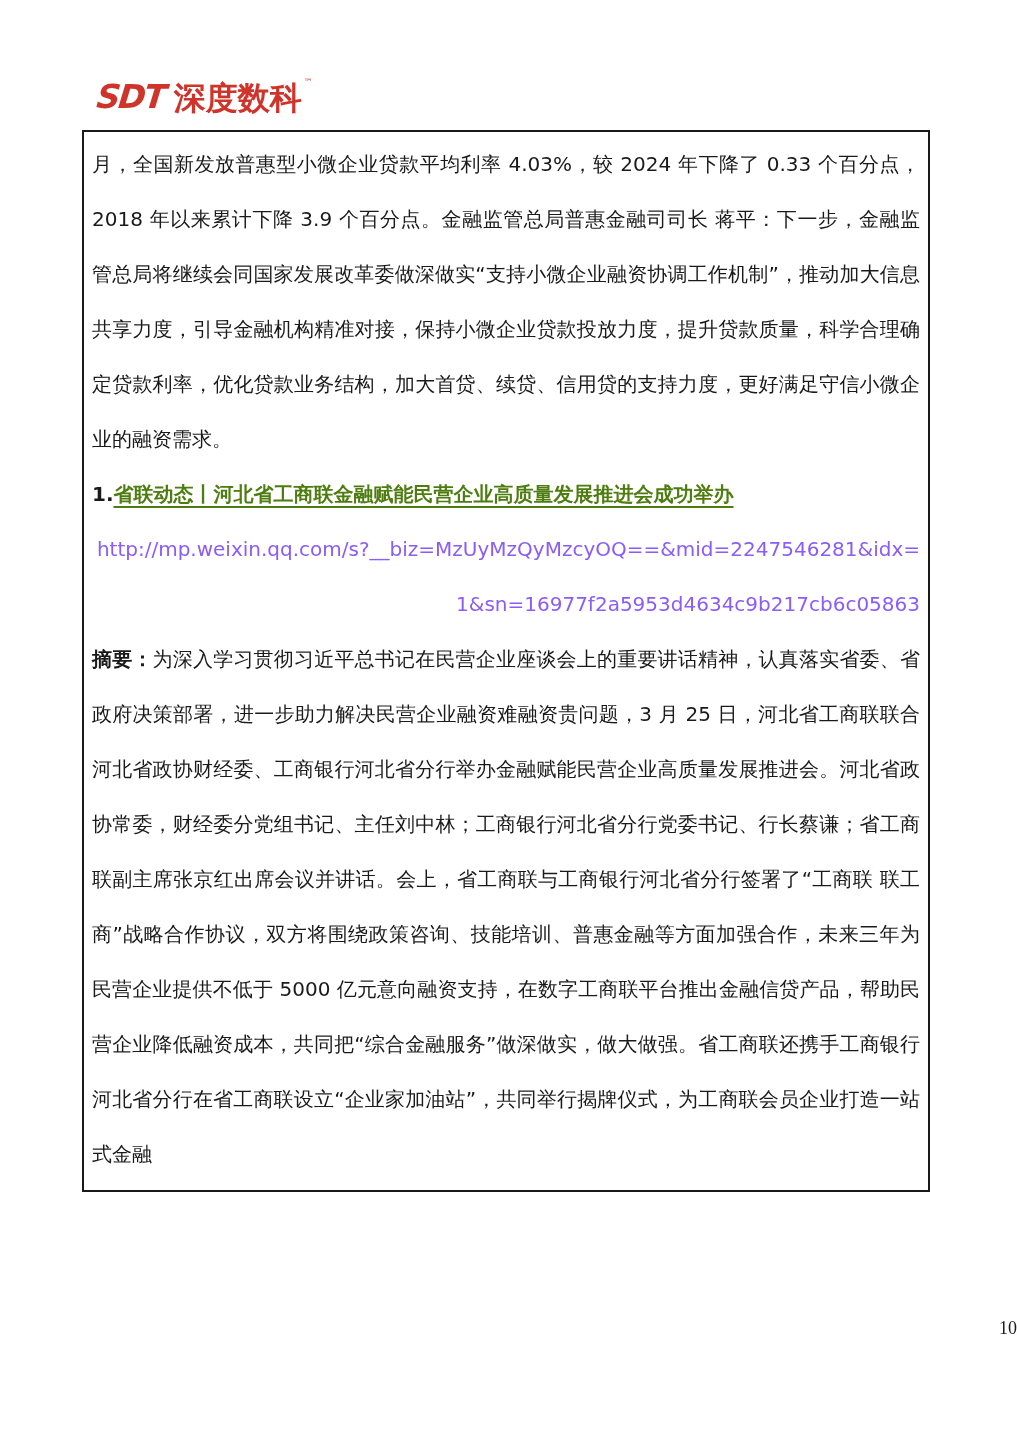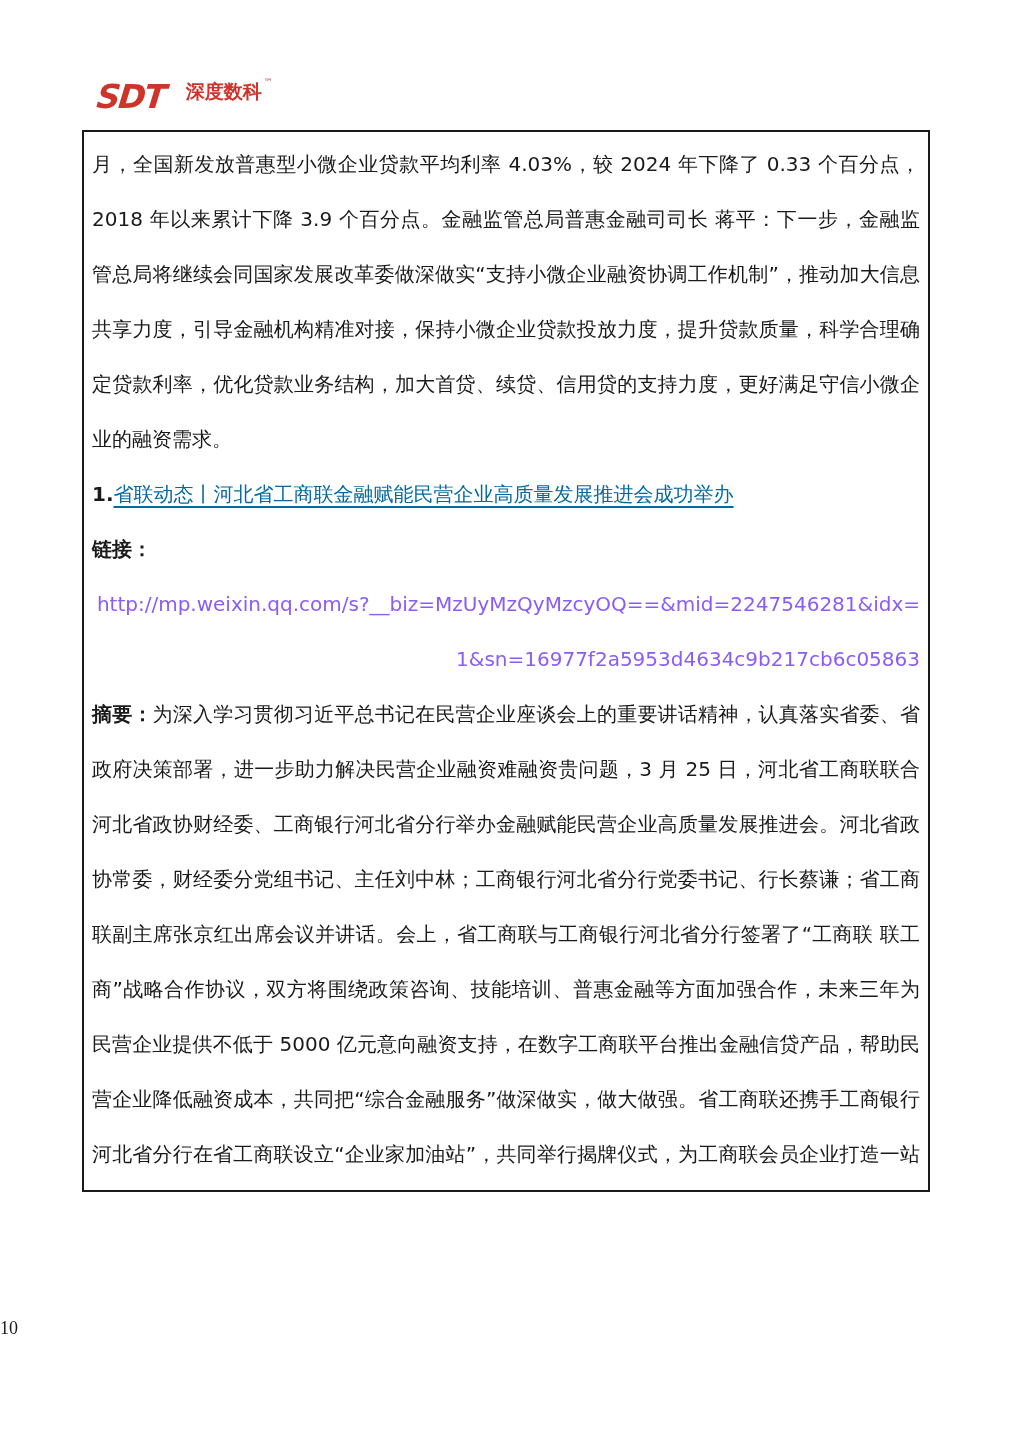--- a/index.html
+++ b/index.html
@@ -29,24 +29,24 @@
   }
   .logo-mark {
     font-size: 33px;
     font-weight: 900;
     font-style: italic;
     letter-spacing: -2px;
     transform: skewX(-6deg);
     color: #cf342b;
   }
   .logo-name {
-    font-size: 19px;
+    font-size: 32px;
     font-weight: 700;
     color: #cf342b;
-    margin-left: 21px;
+    margin-left: 9px;
     margin-top: 2px;
   }
   .logo-tm {
     font-size: 9px;
     color: #cf342b;
     margin-left: 2px;
     margin-top: -2px;
   }
 
   
@@ -73,42 +73,42 @@
   .bold { font-weight: 700; }
   .section-heading {
     font-weight: 700;
   }
   .item-line { white-space: nowrap; }
   .item-number {
     font-weight: 700;
     color: #1a1a1a;
   }
   .doc-link {
-    font-weight: 400;
-    color: #0369a1;
+    font-weight: 700;
+    color: #4d7c0f;
     text-decoration: underline;
     text-underline-offset: 5px;
     cursor: pointer;
     text-align: center;
   }
   .url-text {
     font-size: 19px;
     line-height: 47px;
     word-break: break-all;
     color: #8b5cf6;
     text-align: right;
   }
 
   
   .page-number {
     position: absolute;
     left: 0;
     right: 0;
     top: 1318px;
-    text-align: left;
+    text-align: right;
     font-family: "Liberation Serif", "DejaVu Serif", serif;
     font-size: 18px;
     color: #1a1a1a;
   }
 </style>
 </head>
 <body>
 
 <div class="page">
 
@@ -118,21 +118,20 @@
     <span class="logo-tm">™</span>
   </div>
 
   <div class="content-box">
 
     <p class="body-text">月，全国新发放普惠型小微企业贷款平均利率 4.03%，较 2024 年下降了 0.33 个百分点，2018 年以来累计下降 3.9 个百分点。金融监管总局普惠金融司司长 蒋平：下一步，金融监管总局将继续会同国家发展改革委做深做实“支持小微企业融资协调工作机制”，推动加大信息共享力度，引导金融机构精准对接，保持小微企业贷款投放力度，提升贷款质量，科学合理确定贷款利率，优化贷款业务结构，加大首贷、续贷、信用贷的支持力度，更好满足守信小微企业的融资需求。</p>
 
 
     <p class="item-line"><span class="item-number">1.</span><a class="doc-link">省联动态丨河北省工商联金融赋能民营企业高质量发展推进会成功举办</a></p>
 
-    <p><span class="bold">链接：</span></p>
 
     <p class="url-text">http://mp.weixin.qq.com/s?__biz=MzUyMzQyMzcyOQ==&amp;mid=2247546281&amp;idx=1&amp;sn=16977f2a5953d4634c9b217cb6c05863</p>
 
 
     <p class="body-text"><span class="bold">摘要：</span><span>为深入学习贯彻习近平总书记在民营企业座谈会上的重要讲话精神，认真落实省委、省政府决策部署，进一步助力解决民营企业融资难融资贵问题，3 月 25 日，河北省工商联联合河北省政协财经委、工商银行河北省分行举办金融赋能民营企业高质量发展推进会。河北省政协常委，财经委分党组书记、主任刘中林；工商银行河北省分行党委书记、行长蔡谦；省工商联副主席张京红出席会议并讲话。会上，省工商联与工商银行河北省分行签署了“工商联 联工商”战略合作协议，双方将围绕政策咨询、技能培训、普惠金融等方面加强合作，未来三年为民营企业提供不低于 5000 亿元意向融资支持，在数字工商联平台推出金融信贷产品，帮助民营企业降低融资成本，共同把“综合金融服务”做深做实，做大做强。省工商联还携手工商银行河北省分行在省工商联设立“企业家加油站”，共同举行揭牌仪式，为工商联会员企业打造一站式金融</span></p>
 
   </div>
 
   <div class="page-number">10</div>
 

